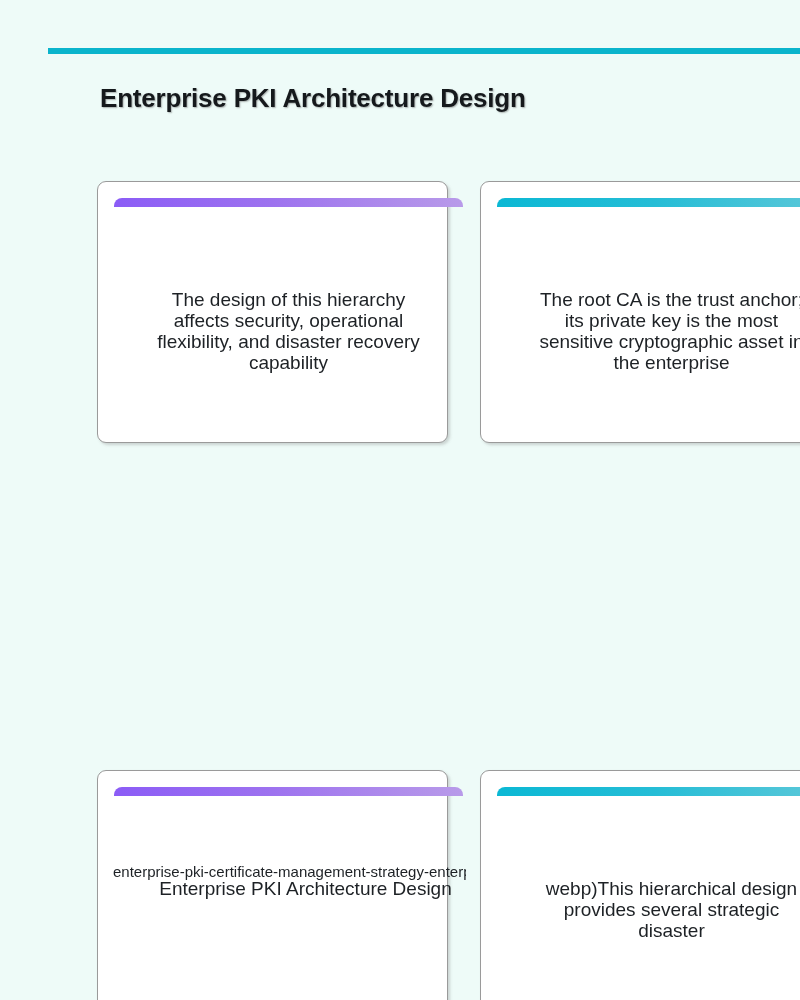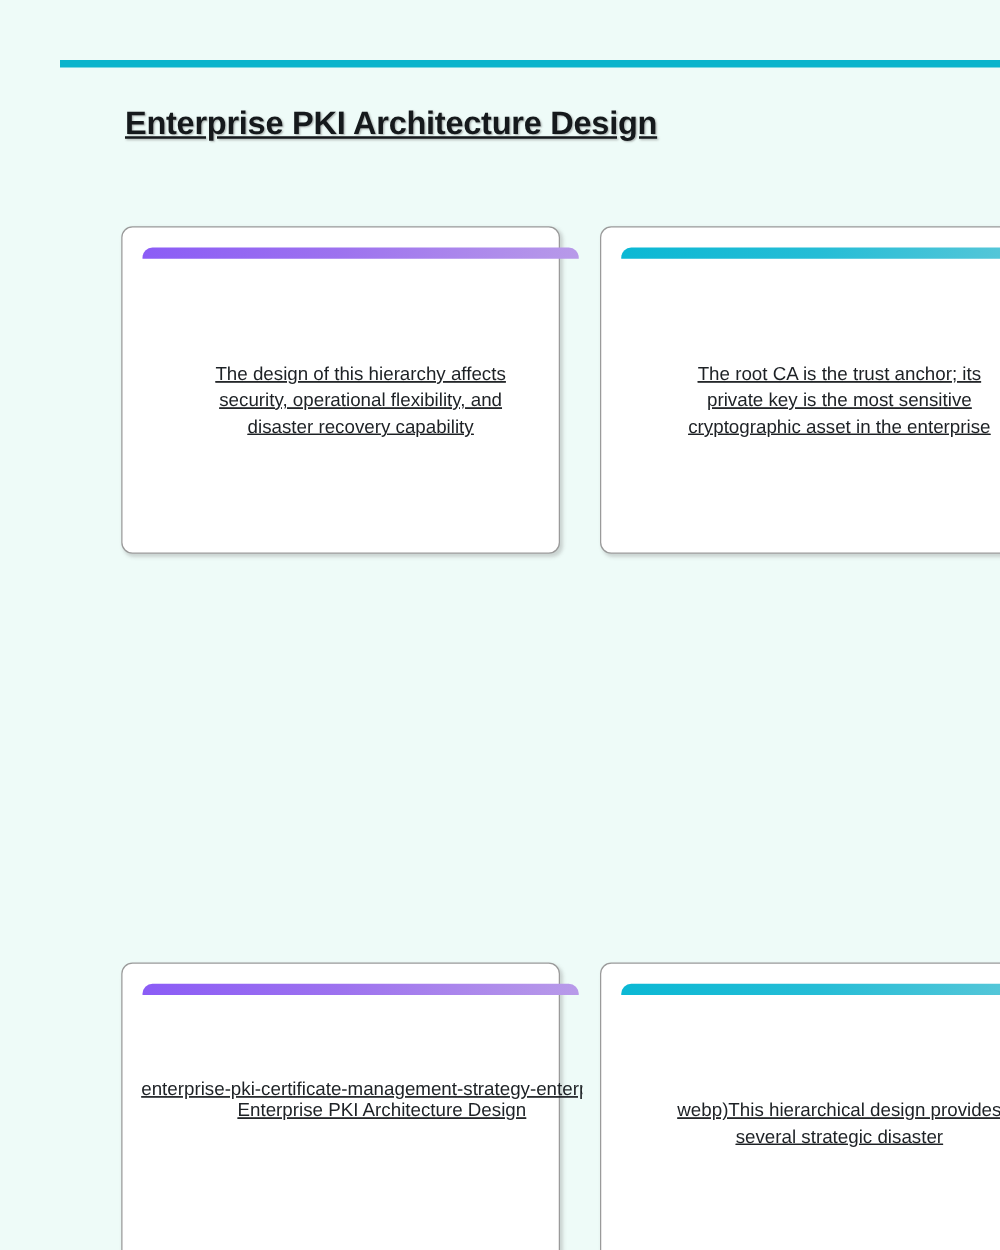--- a/index.html
+++ b/index.html
@@ -1,15 +1,15 @@
 <!DOCTYPE html>
 <html><head>
 <meta charset="utf-8">
 <style>
-  * { box-sizing: border-box; margin: 16px; padding: 0; text-decoration: underline; }
+  * { box-sizing: border-box; margin: 16px; padding: 0; }
 
   html, body {
     width: 800px;
     height: 1000px;
     overflow: hidden;
   }
 
   body {
     background: #eefbf8;
     font-family: "Liberation Sans", sans-serif;
@@ -74,21 +74,21 @@
   .card-body {
     position: absolute;
     top: 9px; left: 0;
     width: 100%;
     height: 253px;
     padding-top: 66px;
   }
 
   .card-text {
     text-align: center;
-    font-size: 15px;
+    font-size: 19px;
     line-height: 21px;
     color: #1d2125;
     padding: 0 22px;
   }
 
   
   .card-overflow .card-body {
     overflow: visible;
   }
   .card-overflow .card-text {

